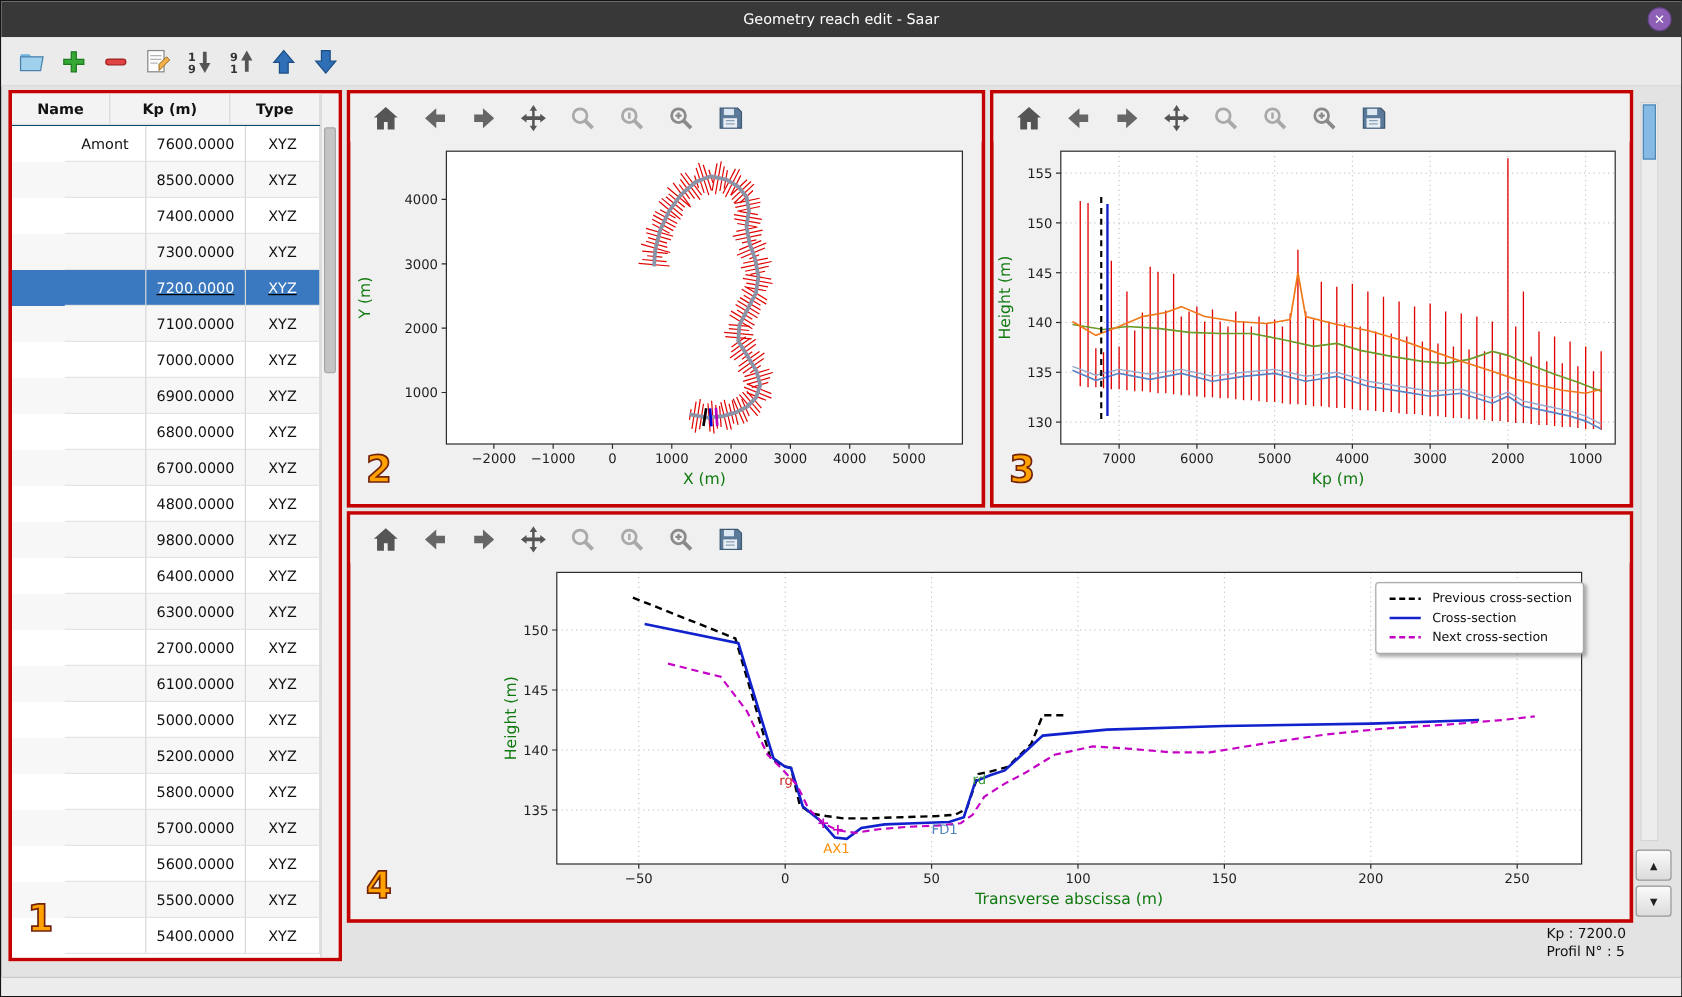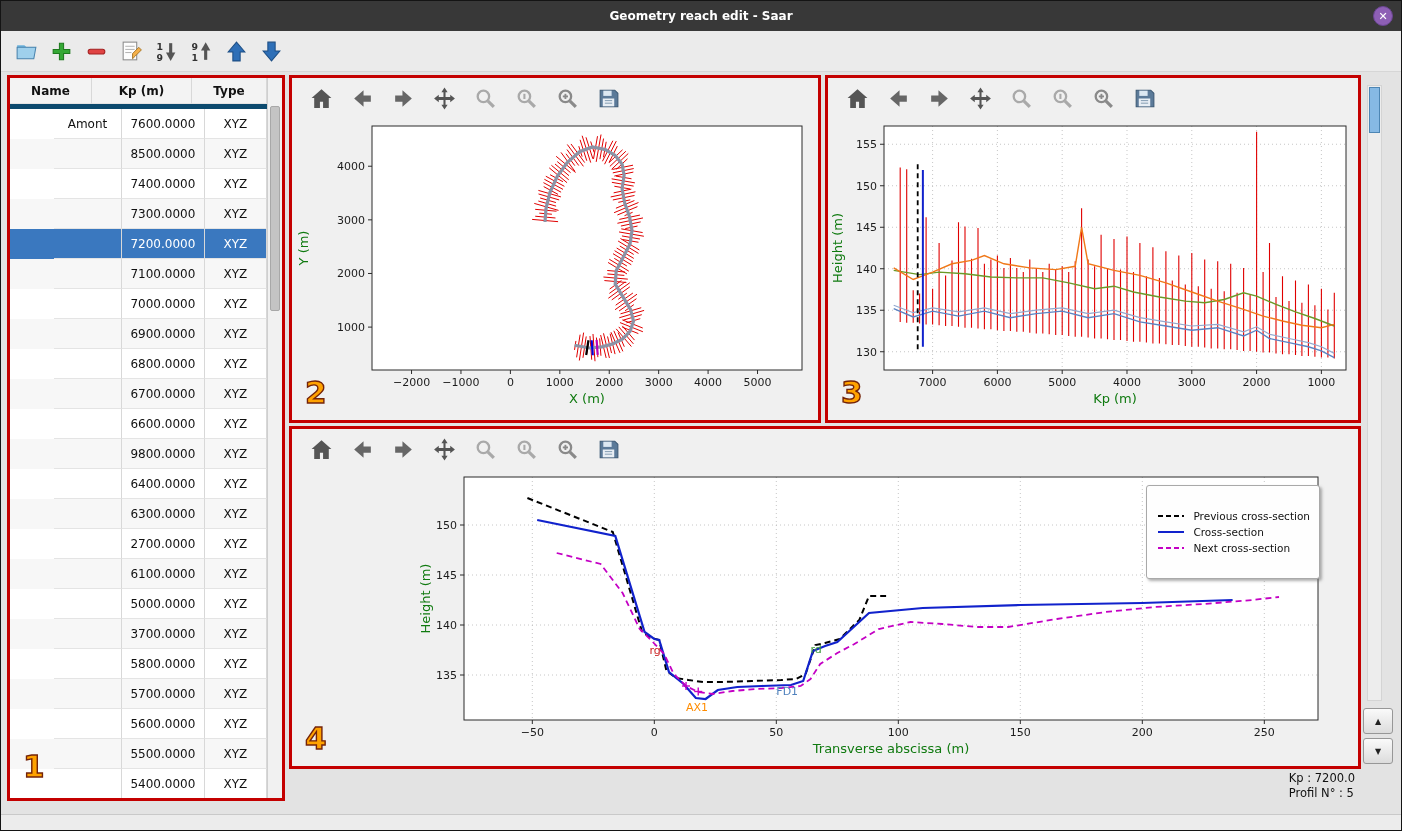--- a/index.html
+++ b/index.html
@@ -1,50 +1,50 @@
 <!DOCTYPE html>
 <html><head>
 <meta charset="utf-8">
 <style>
   html,body{margin:0;padding:0;background:#555;}
   #window{position:relative;width:1402px;height:831px;background:#e3e3e3;font-family:"DejaVu Sans",sans-serif;overflow:hidden;border:1px solid #141414;box-sizing:border-box;}
-  .titlebar{position:absolute;top:0;left:0;right:0;height:30px;background:#383838;color:#fff;display:flex;align-items:center;justify-content:center;font-size:12px;font-weight:bold;text-align:right;}
+  .titlebar{position:absolute;top:0;left:0;right:0;height:30px;background:#383838;color:#fff;display:flex;align-items:center;justify-content:center;font-size:12px;font-weight:normal;text-align:right;}
   .close-btn{position:absolute;right:8px;top:5px;width:20px;height:20px;border-radius:50%;background:#8d5fb5;border:1px solid #6a4591;color:#fff;font-size:11px;display:flex;align-items:center;justify-content:center;cursor:pointer;box-sizing:border-box;}
   .app-toolbar{position:absolute;top:30px;left:0;right:0;height:40px;background:#ebebeb;border-bottom:1px solid #d6d6d6;display:flex;align-items:center;gap:9px;padding-left:12px;}
   .tool{width:26px;height:26px;display:inline-flex;align-items:center;justify-content:center;cursor:pointer;}
   .panel{position:absolute;border:3px solid #c40000;background:#f0f0f0;box-sizing:border-box;}
   #panel1{left:6px;top:74px;width:278px;height:726px;background:#fff;}
   #panel2{left:288px;top:74px;width:532px;height:348px;}
   #panel3{left:824px;top:74px;width:536px;height:348px;}
   #panel4{left:288px;top:425px;width:1072px;height:343px;}
   .mpl-toolbar{height:40px;display:flex;align-items:center;gap:15px;padding-left:16px;background:#f0f0f0;}
   .panel-num{position:absolute;left:13px;bottom:12px;font-size:31px;font-weight:bold;color:#ffa200;-webkit-text-stroke:1.4px #73230a;z-index:5;line-height:1;}
   
   .tbl{position:absolute;left:0;top:0;bottom:0;right:15px;overflow:hidden;background:#fff;}
-  .thead{display:flex;height:26px;background:#f3f3f3;border-bottom:5px solid #0c4a6e;}
+  .thead{display:flex;height:26px;background:#f3f3f3;border-bottom:1px solid #0c4a6e;}
   .thead .tcell{font-weight:bold;}
   .trow{display:flex;height:30px;padding-left:44px;}
   .trow:nth-child(even){background:#f7f7f7;}
-  .trow.selected{background:#3a78bf;}
+  .trow.selected{background:#3a78bf;text-decoration:underline;}
   .trow.selected .tcell{color:#fff;}
   .tcell{display:flex;align-items:center;justify-content:center;font-size:12px;color:#111;border-right:1px solid #d8d8d8;border-bottom:1px solid #e4e4e4;box-sizing:border-box;}
   .c0{width:82px;}.c1{width:100px;}.c2{width:75px;}
   .tbl-scroll{position:absolute;right:0;top:0;bottom:0;width:15px;background:#f1f1f1;border-left:1px solid #cfcfcf;box-sizing:border-box;}
   .tbl-thumb{position:absolute;left:2px;right:2px;top:28px;height:205px;background:#c4c4c4;border:1px solid #a8a8a8;border-radius:2px;box-sizing:border-box;}
   
   .v-scroll{position:absolute;left:1366px;top:84px;width:15px;height:616px;background:#ededed;border:1px solid #d4d4d4;box-sizing:border-box;}
   .v-thumb{position:absolute;left:1px;right:1px;top:1px;height:46px;background:#86b9e4;border:1px solid #4d86b4;box-sizing:border-box;}
   .spin{position:absolute;left:1362px;width:30px;height:26px;background:linear-gradient(#fafafa,#dcdcdc);border:1px solid #979797;border-radius:3px;display:flex;align-items:center;justify-content:center;font-size:8px;color:#222;cursor:pointer;box-sizing:border-box;}
   #spin-up{top:707px;}
   #spin-down{top:737px;}
   .status-right{position:absolute;right:46px;top:770px;font-size:11.5px;color:#111;line-height:15px;}
   .bottombar{position:absolute;left:0;right:0;bottom:0;height:15px;background:#ececec;border-top:1px solid #c9c9c9;}
   svg text{font-family:"DejaVu Sans",sans-serif;}
   
-  #legend{position:absolute;right:38px;top:56px;background:#fefefe;border:1px solid #a9a9a9;border-radius:3px;box-shadow:2px 2px 3px rgba(110,110,110,.55);padding:22px 9px;z-index:6;}
+  #legend{position:absolute;right:38px;top:56px;background:#fefefe;border:1px solid #a9a9a9;border-radius:3px;box-shadow:2px 2px 3px rgba(110,110,110,.55);padding:5px 9px;z-index:6;}
   .lg-row{display:flex;align-items:center;gap:7px;height:16px;}
   .lg-label{font-size:10.5px;color:#111;white-space:nowrap;}
 </style>
 </head>
 <body>
 
 <div id="window">
 
   <div class="titlebar">
     <span>Geometry reach edit - Saar</span>
@@ -158,21 +158,21 @@
             <div class="tcell c1">6800.0000</div>
             <div class="tcell c2">XYZ</div>
           </div>
           <div class="trow">
             <div class="tcell c0"></div>
             <div class="tcell c1">6700.0000</div>
             <div class="tcell c2">XYZ</div>
           </div>
           <div class="trow">
             <div class="tcell c0"></div>
-            <div class="tcell c1">6600.0000</div>
+            <div class="tcell c1">4800.0000</div>
             <div class="tcell c2">XYZ</div>
           </div>
           <div class="trow">
             <div class="tcell c0"></div>
             <div class="tcell c1">9800.0000</div>
             <div class="tcell c2">XYZ</div>
           </div>
           <div class="trow">
             <div class="tcell c0"></div>
             <div class="tcell c1">6400.0000</div>
@@ -193,21 +193,21 @@
             <div class="tcell c1">6100.0000</div>
             <div class="tcell c2">XYZ</div>
           </div>
           <div class="trow">
             <div class="tcell c0"></div>
             <div class="tcell c1">5000.0000</div>
             <div class="tcell c2">XYZ</div>
           </div>
           <div class="trow">
             <div class="tcell c0"></div>
-            <div class="tcell c1">3700.0000</div>
+            <div class="tcell c1">5200.0000</div>
             <div class="tcell c2">XYZ</div>
           </div>
           <div class="trow">
             <div class="tcell c0"></div>
             <div class="tcell c1">5800.0000</div>
             <div class="tcell c2">XYZ</div>
           </div>
           <div class="trow">
             <div class="tcell c0"></div>
             <div class="tcell c1">5700.0000</div>

